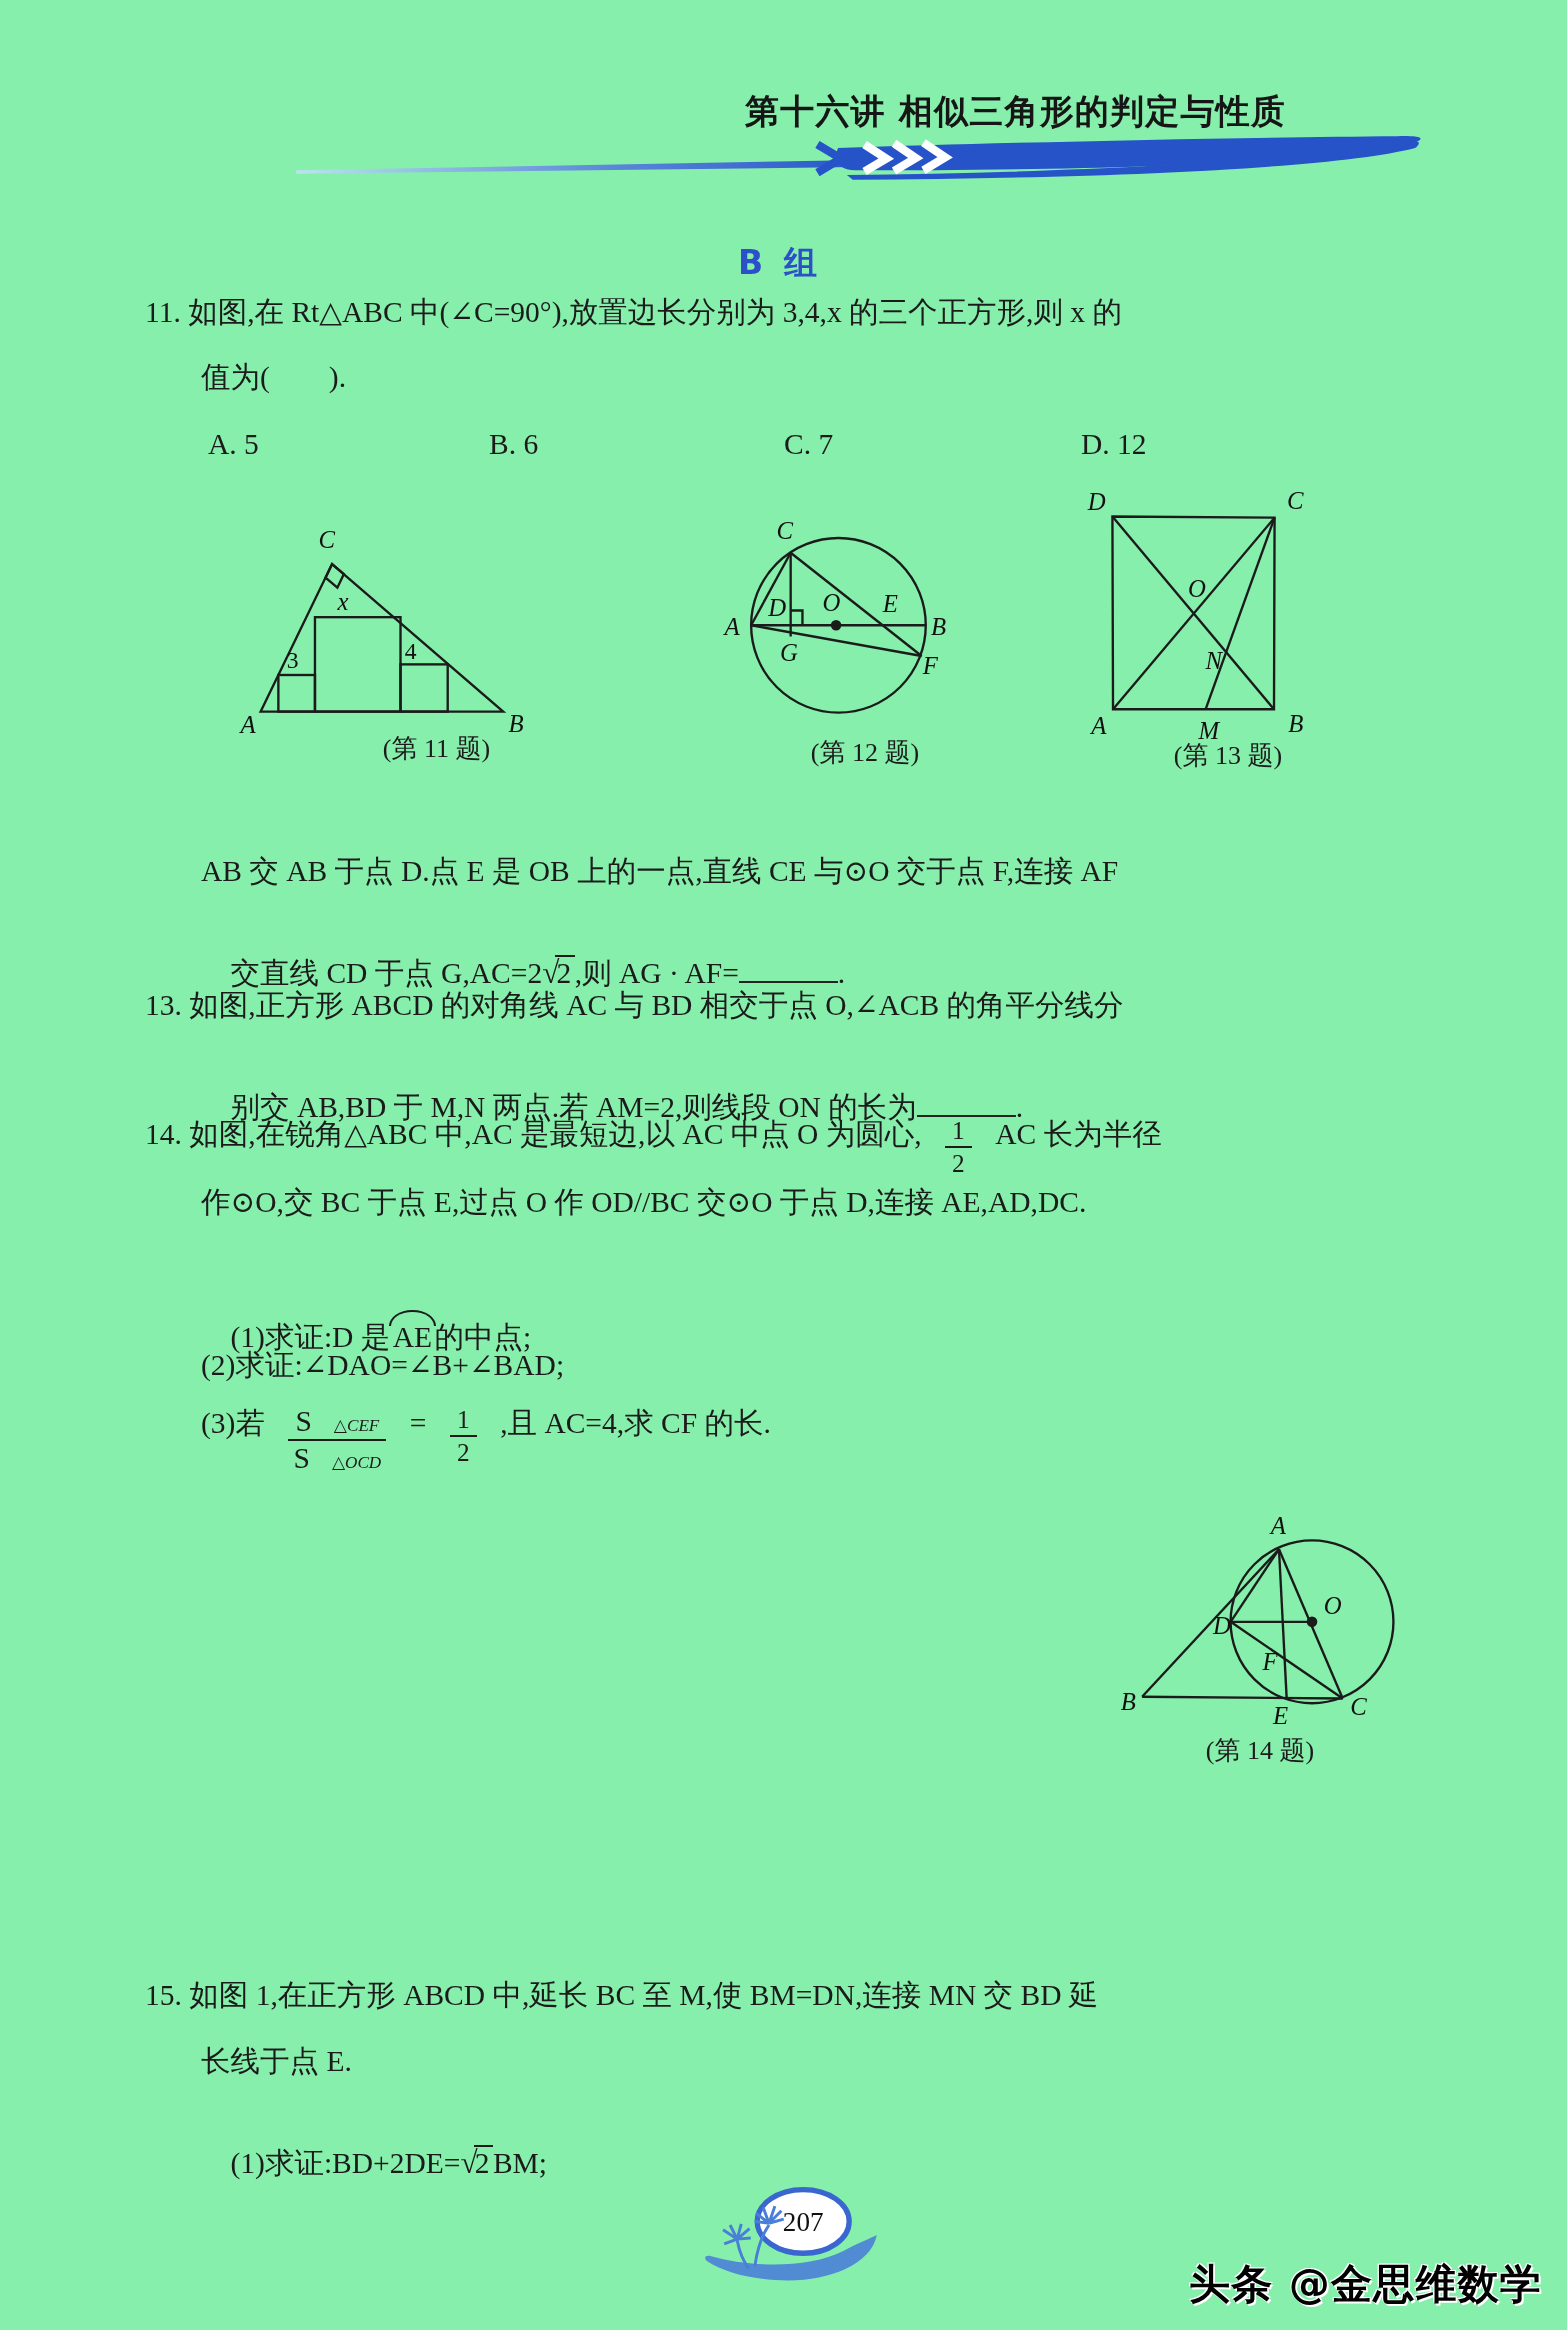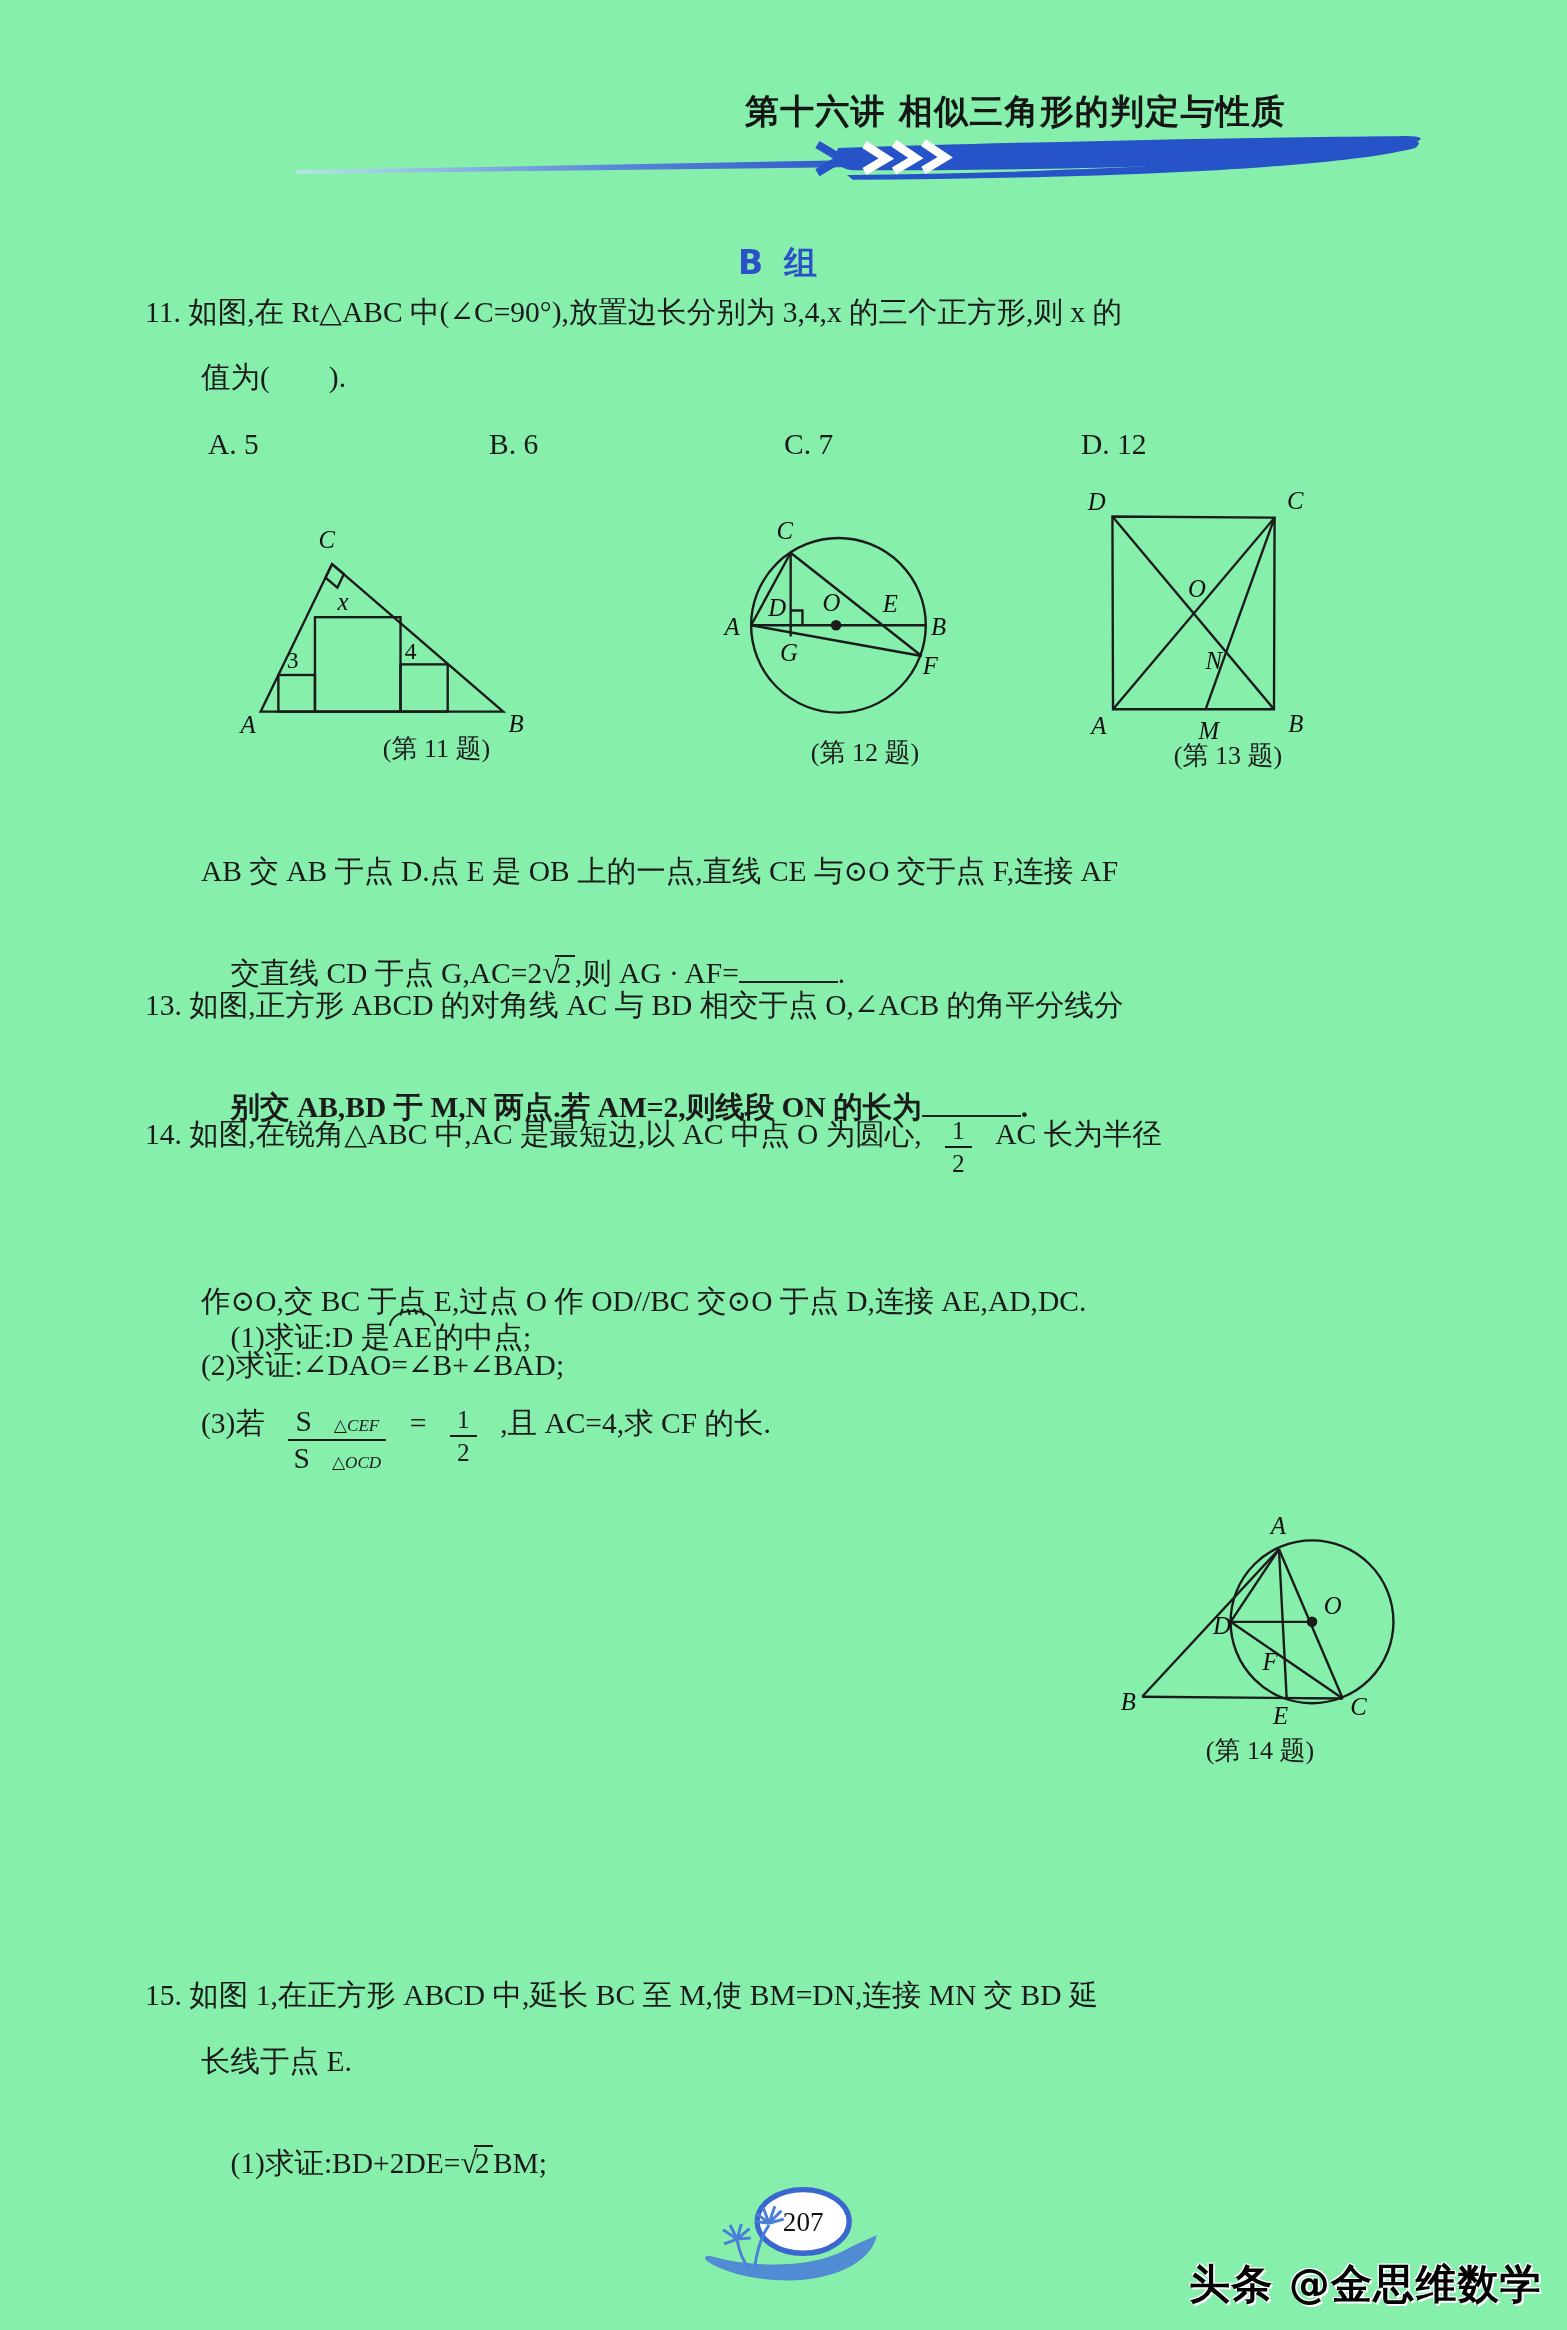--- a/index.html
+++ b/index.html
@@ -122,28 +122,28 @@
     <text class="flab" x="240" y="440">M</text>
   </svg>
   <div class="caption" style="left:1057px;top:738px;width:342px;">(第 13 题)</div>
 
   <div class="t" style="left:201px;top:853px;">AB 交 AB 于点 D.点 E 是 OB 上的一点,直线 CE 与⊙O 交于点 F,连接 AF</div>
   <div class="t" style="left:201px;top:916px;">
     <span>交直线 CD 于点 G,AC=2</span><span class="sqrt"><span class="sq-sign">√</span><span class="sq-rad">2</span></span><span>,则 AG · AF=</span><span class="blank"></span><span>.</span>
   </div>
 
   <div class="t" style="left:145px;top:987px;">13. 如图,正方形 ABCD 的对角线 AC 与 BD 相交于点 O,∠ACB 的角平分线分</div>
-  <div class="t" style="left:201px;top:1052px;font-weight:bold;">
+  <div class="t" style="left:201px;top:1052px;">
     <span>别交 AB,BD 于 M,N 两点.若 AM=2,则线段 ON 的长为</span><span class="blank"></span><span>.</span>
   </div>
 
   <div class="t vrow" style="left:145px;top:1116px;height:89px;">
     <span>14. 如图,在锐角△ABC 中,AC 是最短边,以 AC 中点 O 为圆心,</span><span class="frac"><span class="fnum">1</span><span class="fden">2</span></span><span>AC 长为半径</span>
   </div>
-  <div class="t" style="left:201px;top:1283px;">作⊙O,交 BC 于点 E,过点 O 作 OD//BC 交⊙O 于点 D,连接 AE,AD,DC.</div>
+  <div class="t" style="left:201px;top:1184px;">作⊙O,交 BC 于点 E,过点 O 作 OD//BC 交⊙O 于点 D,连接 AE,AD,DC.</div>
   <div class="t" style="left:201px;top:1282px;">
     <span>(1)求证:D 是</span><span class="arc mitalic">AE</span><span>的中点;</span>
   </div>
   <div class="t" style="left:201px;top:1347px;">(2)求证:∠DAO=∠B+∠BAD;</div>
   <div class="t vrow" style="left:201px;top:1405px;height:124px;">
     <span>(3)若</span><span class="frac bigfrac"><span class="fnum"><span class="mitalic">S</span><span class="tri-sub">△CEF</span></span><span class="fden"><span class="mitalic">S</span><span class="tri-sub">△OCD</span></span></span><span>=</span><span class="frac"><span class="fnum">1</span><span class="fden">2</span></span><span>,且 AC=4,求 CF 的长.</span>
   </div>
 
   <svg style="left:1089px;top:1505px;" width="354" height="236" viewBox="0 0 600 400">
     <g stroke="#1b1b1b" stroke-width="4" fill="none">

